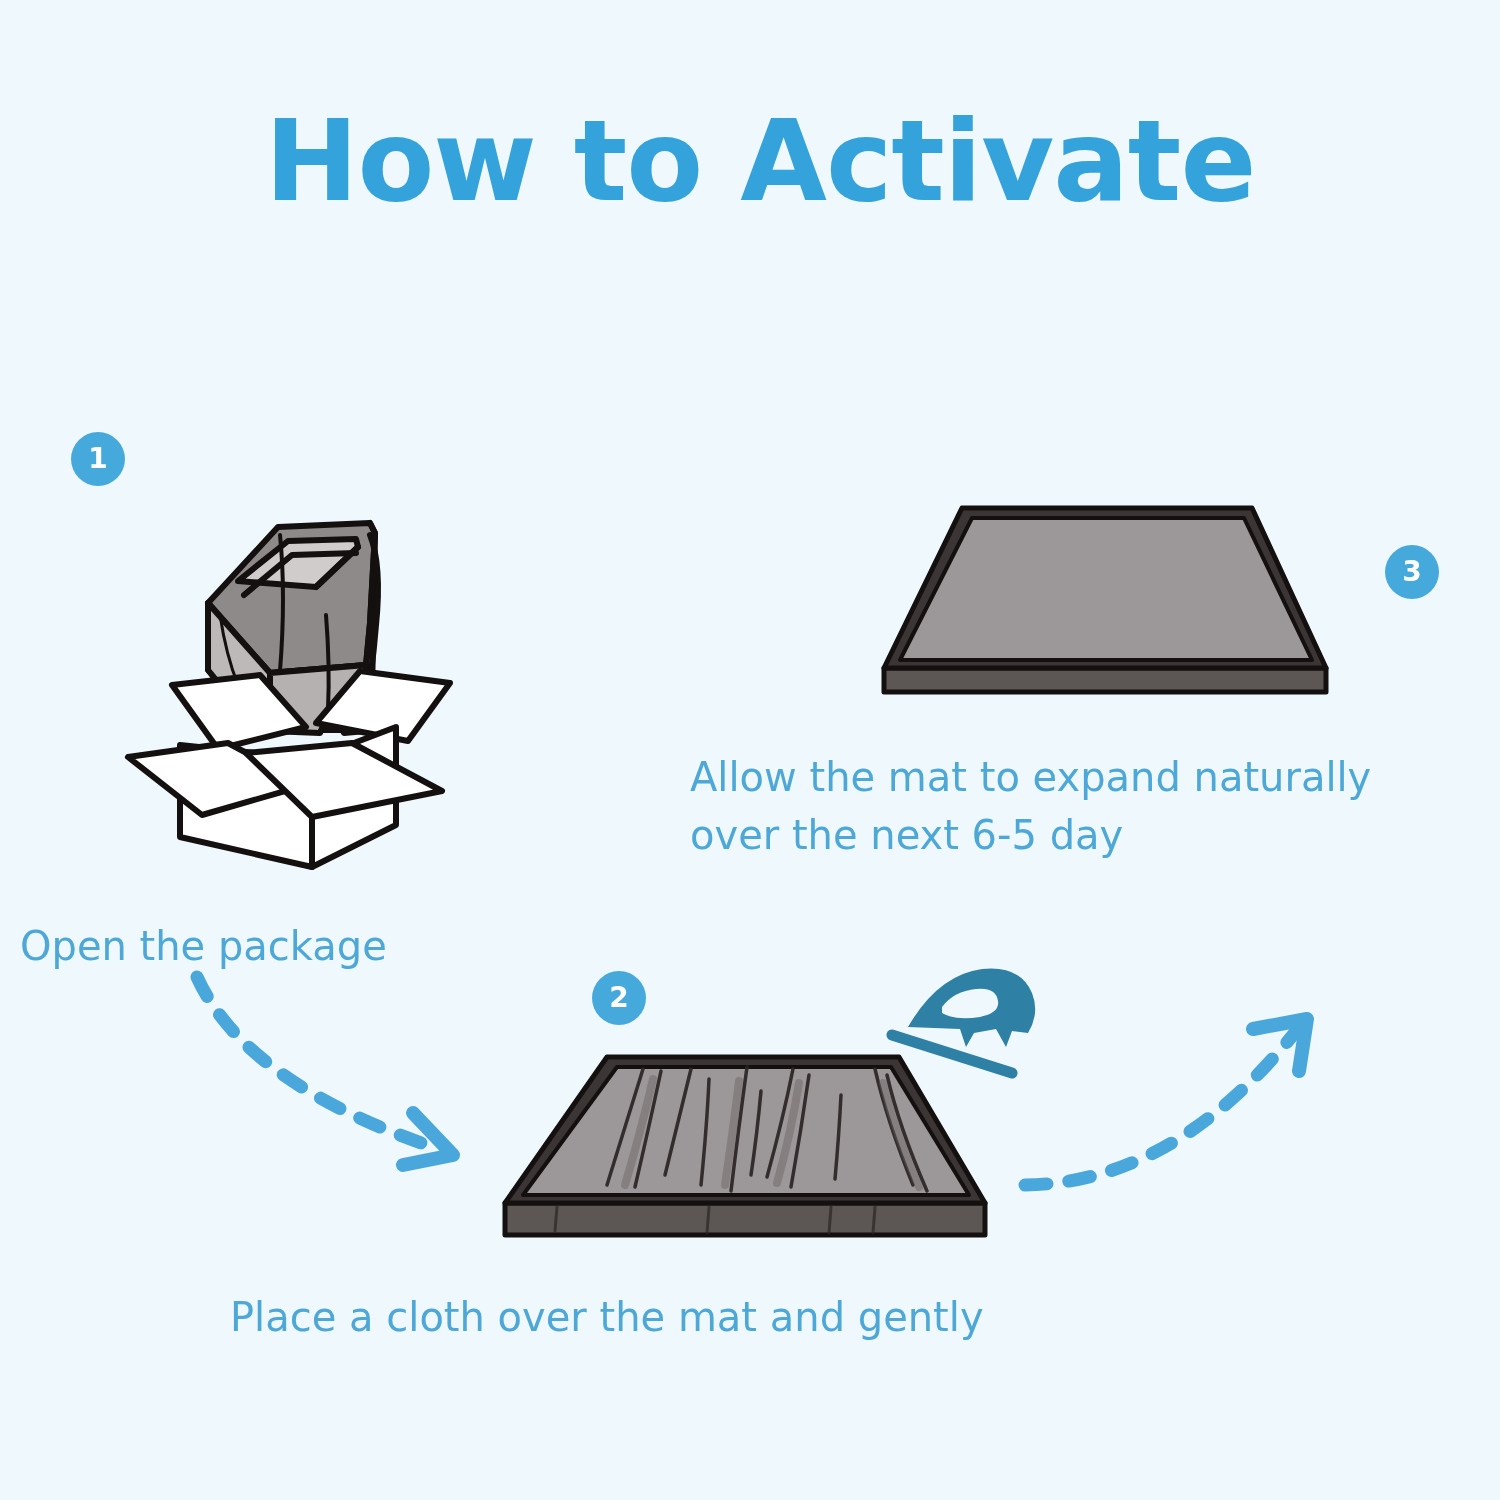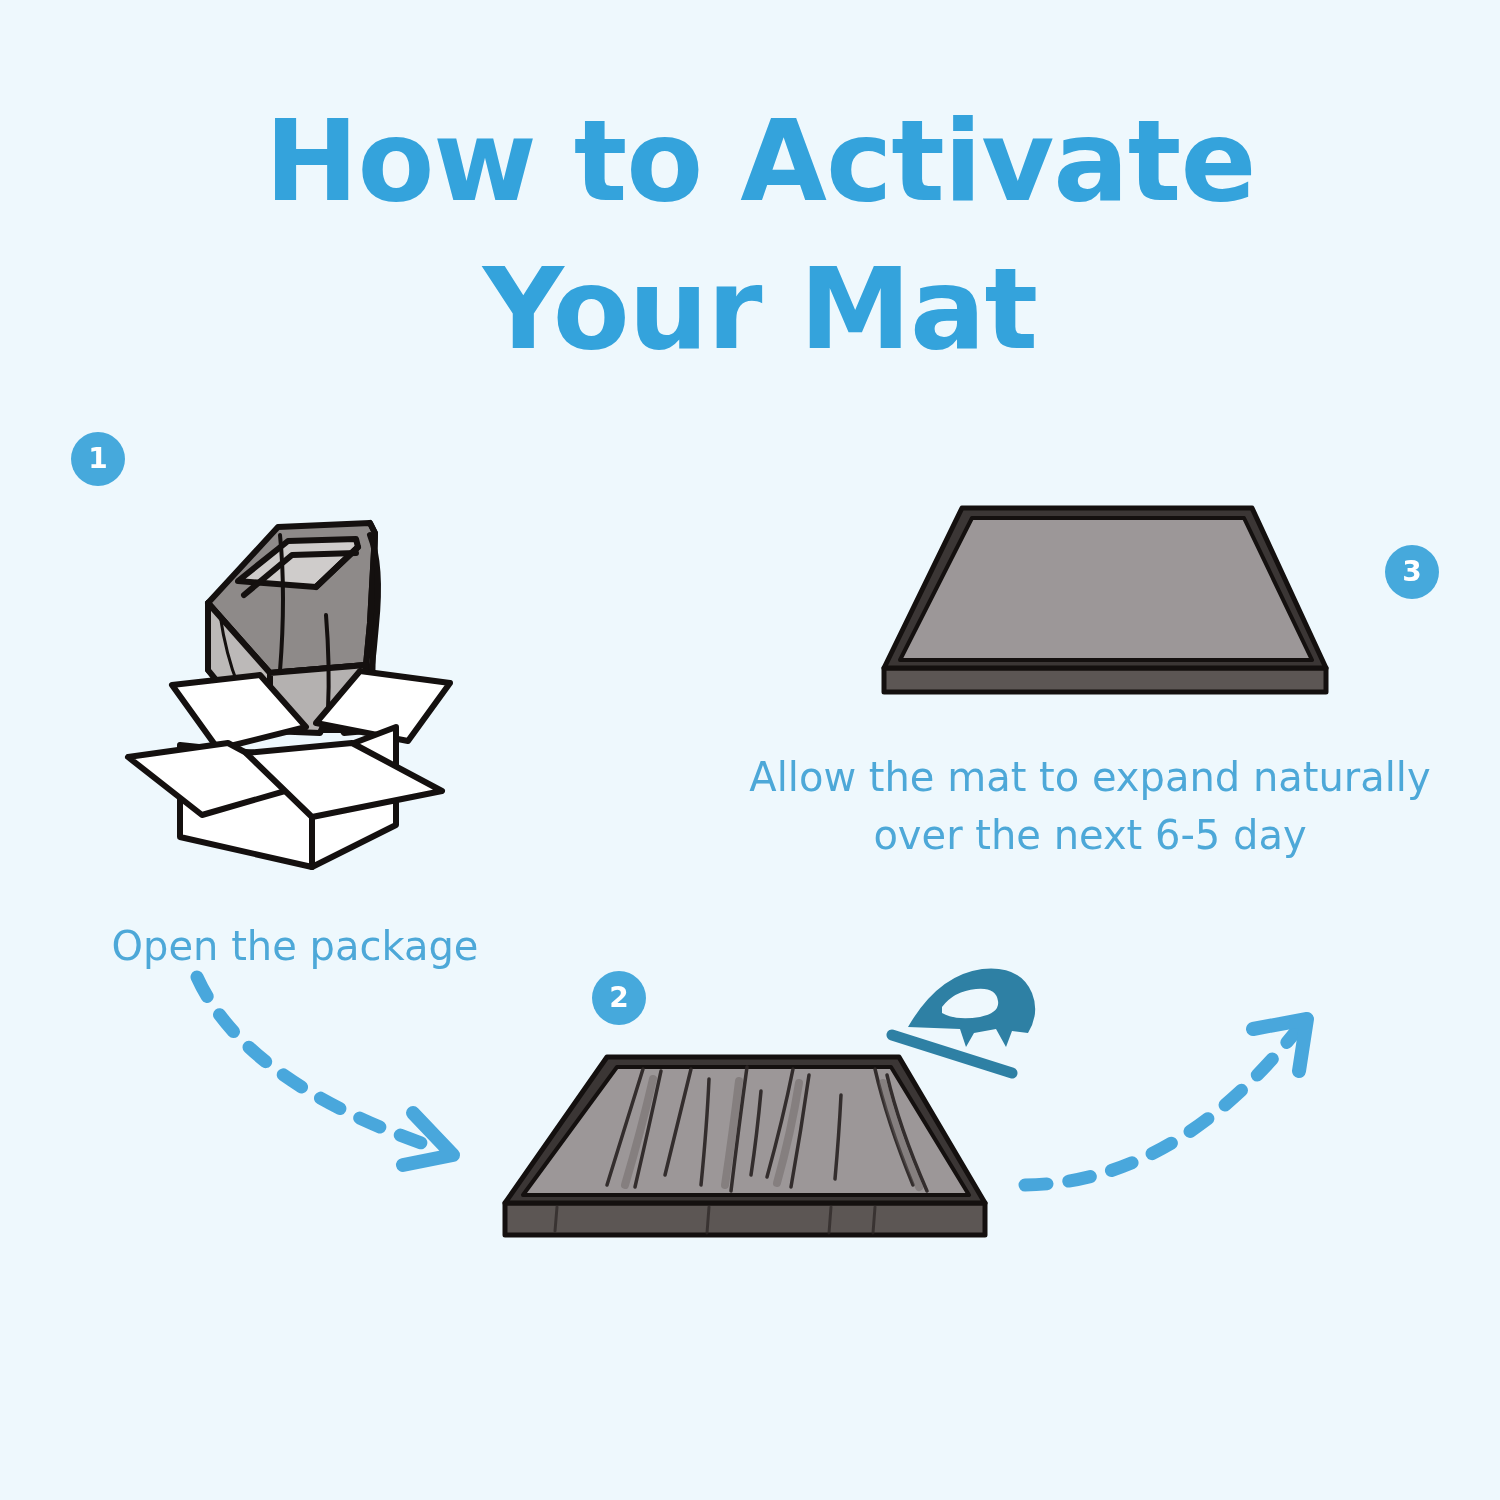--- a/index.html
+++ b/index.html
@@ -60,21 +60,20 @@
   #badge-3 { left: 1385px; top: 545px; }
 
   
   .caption {
     position: absolute;
     color: #4da8d8;
     font-family: "DejaVu Sans", sans-serif;
     font-weight: normal;
     font-size: 40px;
     line-height: 1.45;
-    text-align: center;
   }
   #caption-1 {
     left: 20px;
     top: 881px;
     width: 550px;
     margin-top: 36px;
   }
   #caption-3 {
     left: 690px;
     top: 748px;
@@ -98,21 +97,20 @@
 
   svg { display: block; overflow: visible; }
 </style>
 </head>
 <body>
 
 <div id="stage">
 
   <div class="title">
     <span class="line">How to Activate</span>
-    <span class="line">Your Mat</span>
   </div>
 
   <div class="badge" id="badge-1">1</div>
 
   <div class="illus" id="box-illus">
     <svg width="380" height="375" viewBox="0 0 380 375">
       <g fill="none" stroke="#14100f" stroke-width="6" stroke-linejoin="round" stroke-linecap="round">
 
         <g>
           <path d="M88 108 L158 32 L250 28 L255 38 L250 128 L246 170 L150 178 Z" fill="#8e8a89"></path>
@@ -198,20 +196,21 @@
       <g fill="none" stroke="#2b2524" stroke-width="3" stroke-linecap="round" opacity="0.7">
         <path d="M62 172 L60 196"></path>
         <path d="M214 172 L212 198"></path>
         <path d="M336 172 L334 198"></path>
         <path d="M380 172 L378 198"></path>
       </g>
     </svg>
   </div>
 
   <div class="caption" id="caption-2">
+    <span class="line">Place a cloth over the mat and gently</span>
   </div>
 
   <div class="illus" id="arrow-right">
     <svg width="350" height="235" viewBox="0 0 350 235">
       <path d="M30 200 Q182 198 306 40" fill="none" stroke="#49a7dc" stroke-width="13" stroke-linecap="round" stroke-dasharray="22 22"></path>
       <path d="M258 44 L312 34 L304 86" fill="none" stroke="#49a7dc" stroke-width="14" stroke-linecap="round" stroke-linejoin="round"></path>
     </svg>
   </div>
 
   <div class="badge" id="badge-3">3</div>

